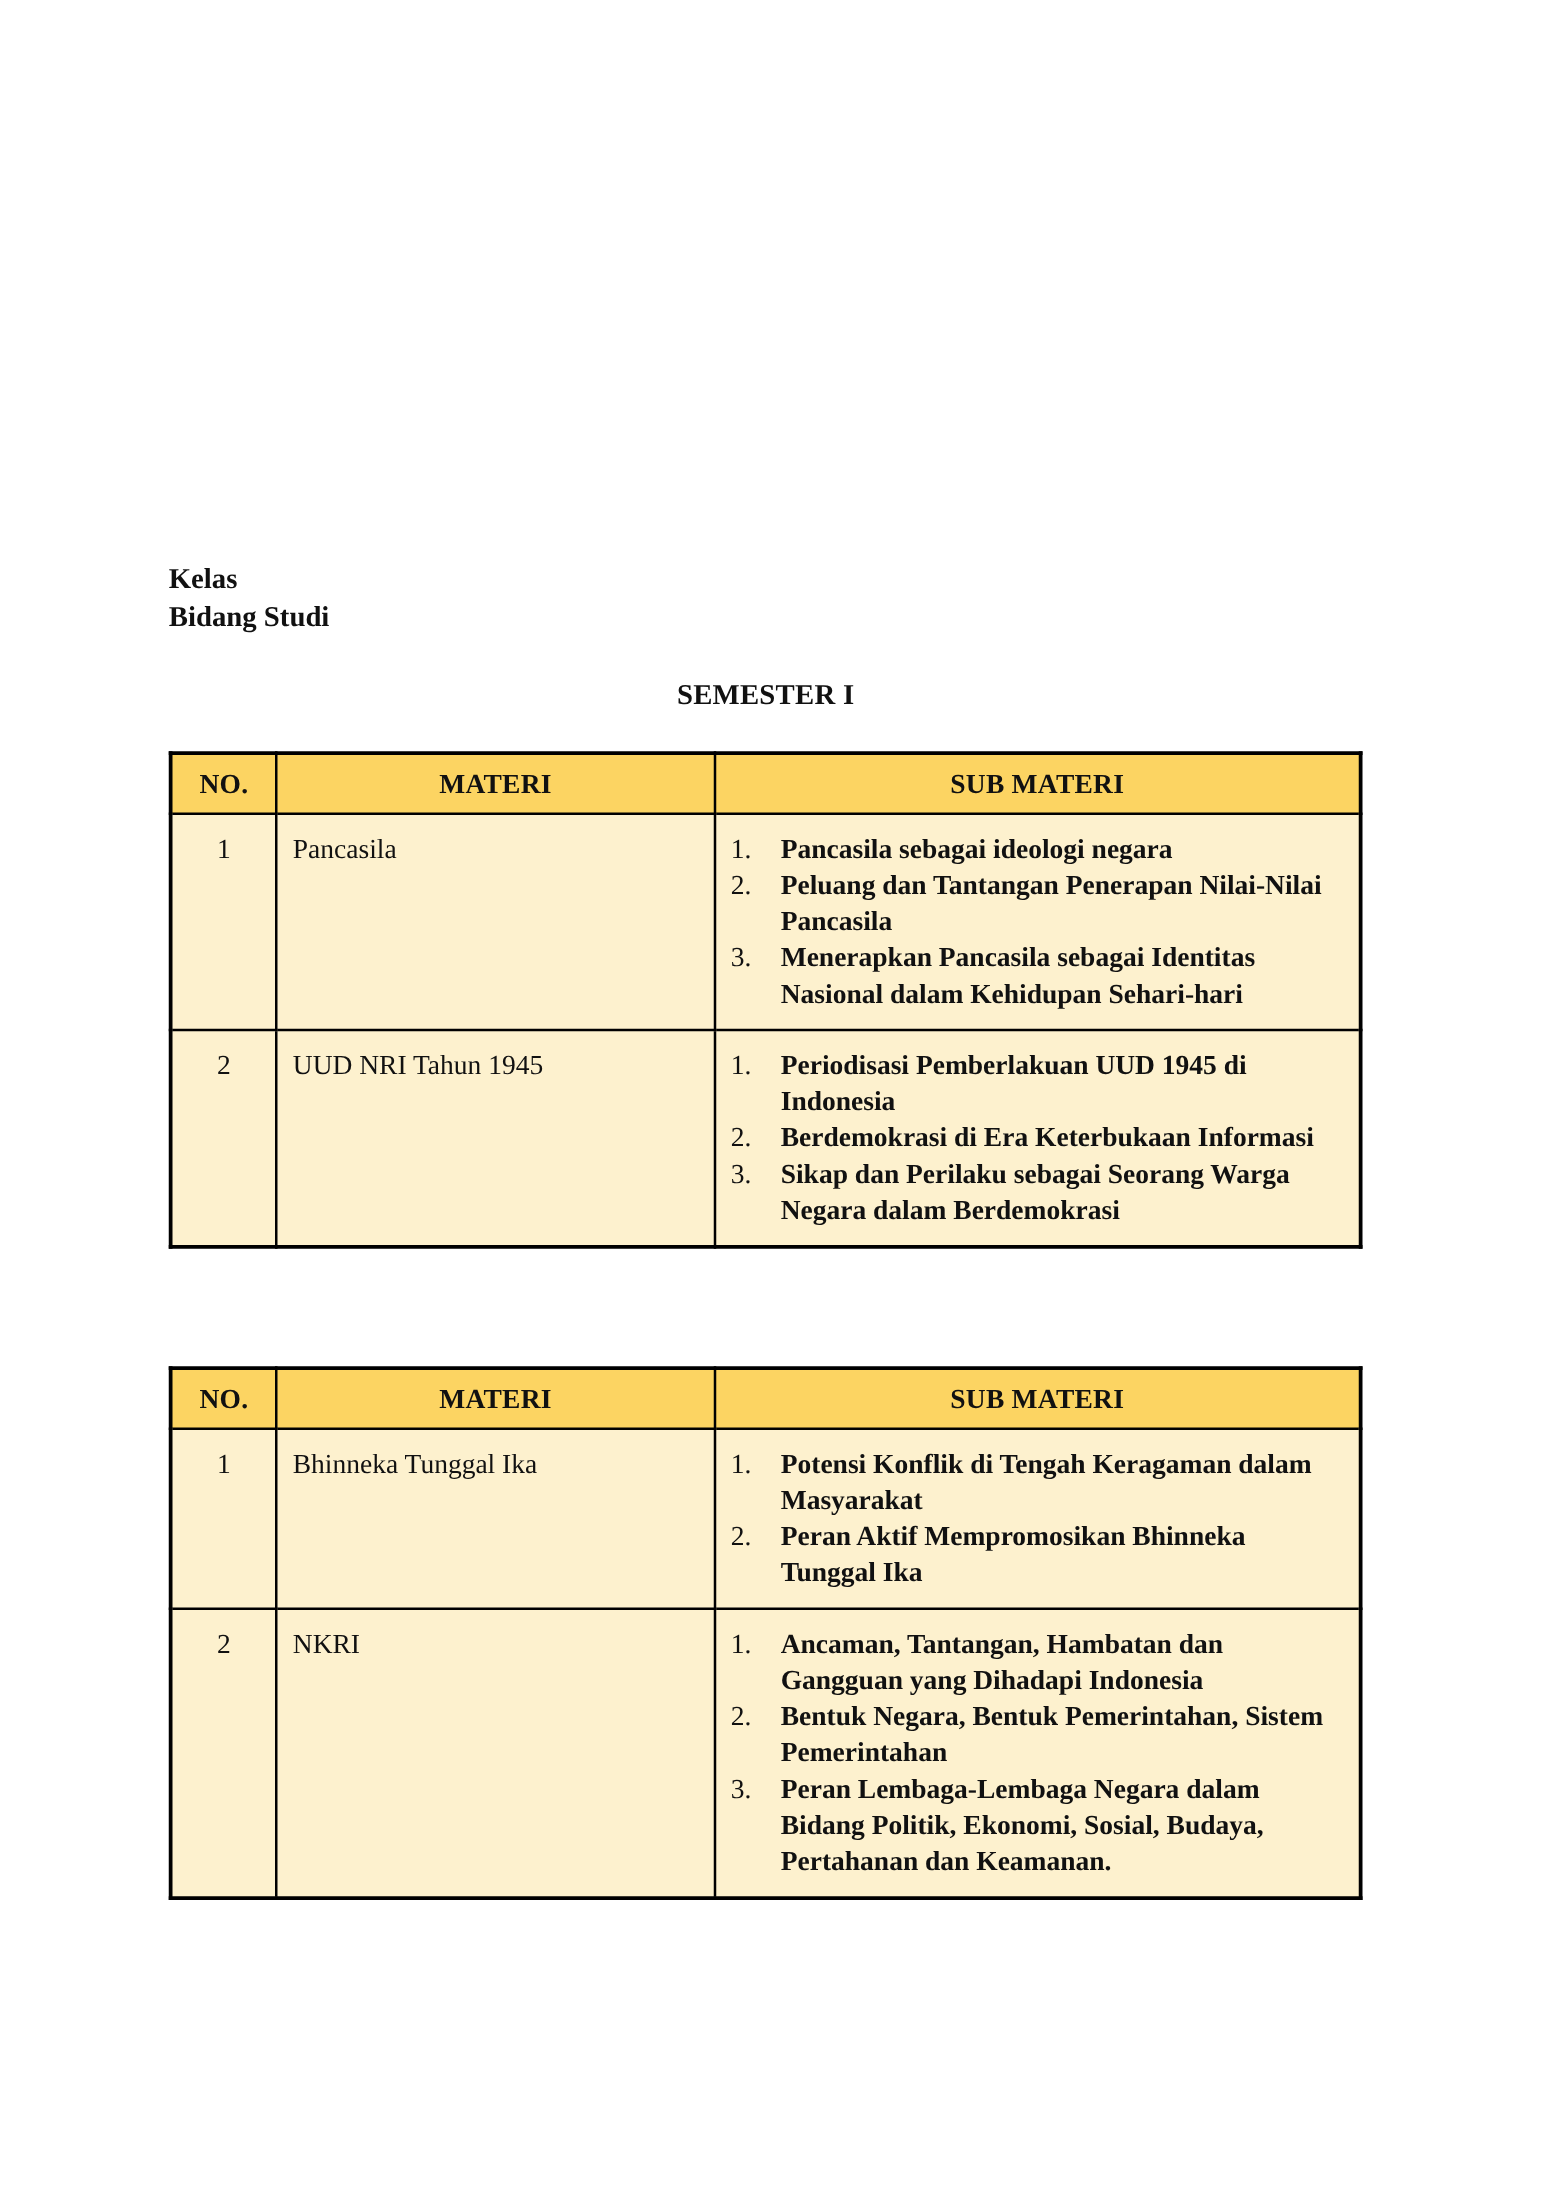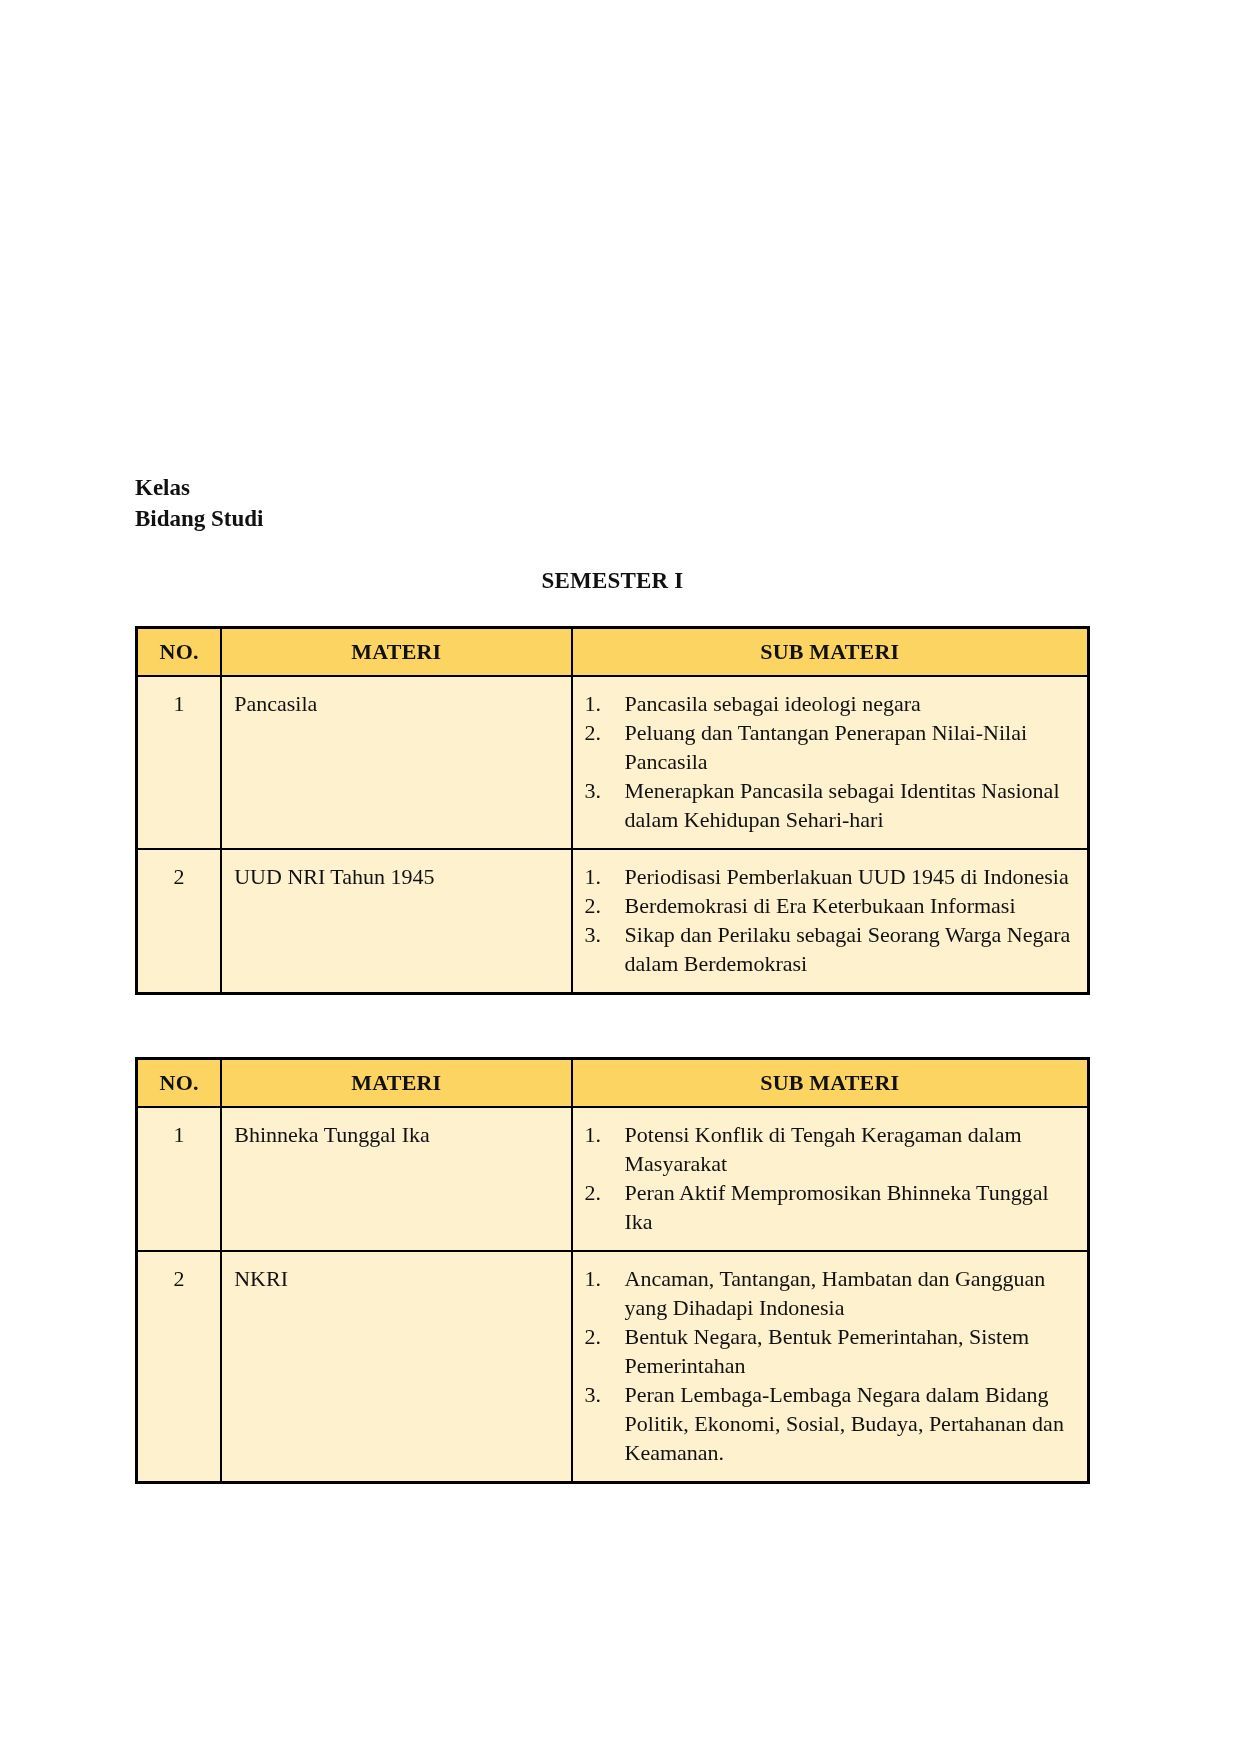--- a/index.html
+++ b/index.html
@@ -11,42 +11,42 @@
     width: 1242px;
     height: 1755px;
     overflow: hidden;
     font-family: "Liberation Serif", "DejaVu Serif", serif;
     color: #111111;
     position: relative;
   }
   .page {
     position: absolute;
     left: 135px;
-    top: 472px;
+    top: 447px;
     width: 955px;
   }
   
   .info-block { margin-bottom: 34px; }
   .info-row {
     display: flex;
     font-weight: bold;
     font-size: 23px;
     line-height: 31px;
   }
   .info-label { width: 135px; flex: 0 0 135px; }
   .info-value { flex: 1; }
   
   .section-title {
     text-align: center;
     font-weight: bold;
     font-size: 23px;
     margin: 0 0 32px 0;
     letter-spacing: 0.2px;
   }
-  .section { margin-bottom: 62px; }
+  .section { margin-bottom: 94px; }
   table.curriculum {
     width: 100%;
     border-collapse: collapse;
     border: 3px solid var(--border-color, #000);
     table-layout: fixed;
   }
   table.curriculum th, table.curriculum td {
     border: 2px solid var(--border-color, #000);
   }
   table.curriculum th {
@@ -65,21 +65,21 @@
     padding: 12px 12px 14px 12px;
   }
   col.col-no { width: 8.9%; }
   col.col-materi { width: 36.8%; }
   col.col-sub { width: 54.3%; }
   td.cell-no { text-align: center; }
   td.cell-materi { padding-left: 14px; }
   td.cell-sub { padding-left: 16px; padding-right: 14px; }
   .sub-item { display: flex; }
   .sub-num { flex: 0 0 40px; }
-  .sub-text { flex: 1; }
+  .sub-text { flex: 1; font-weight: bold; }
 </style>
 </head>
 <body>
 
 <div class="page">
   <div class="info-block">
       <div class="info-row">
         <span class="info-label">Kelas</span>
       </div>
       <div class="info-row">

